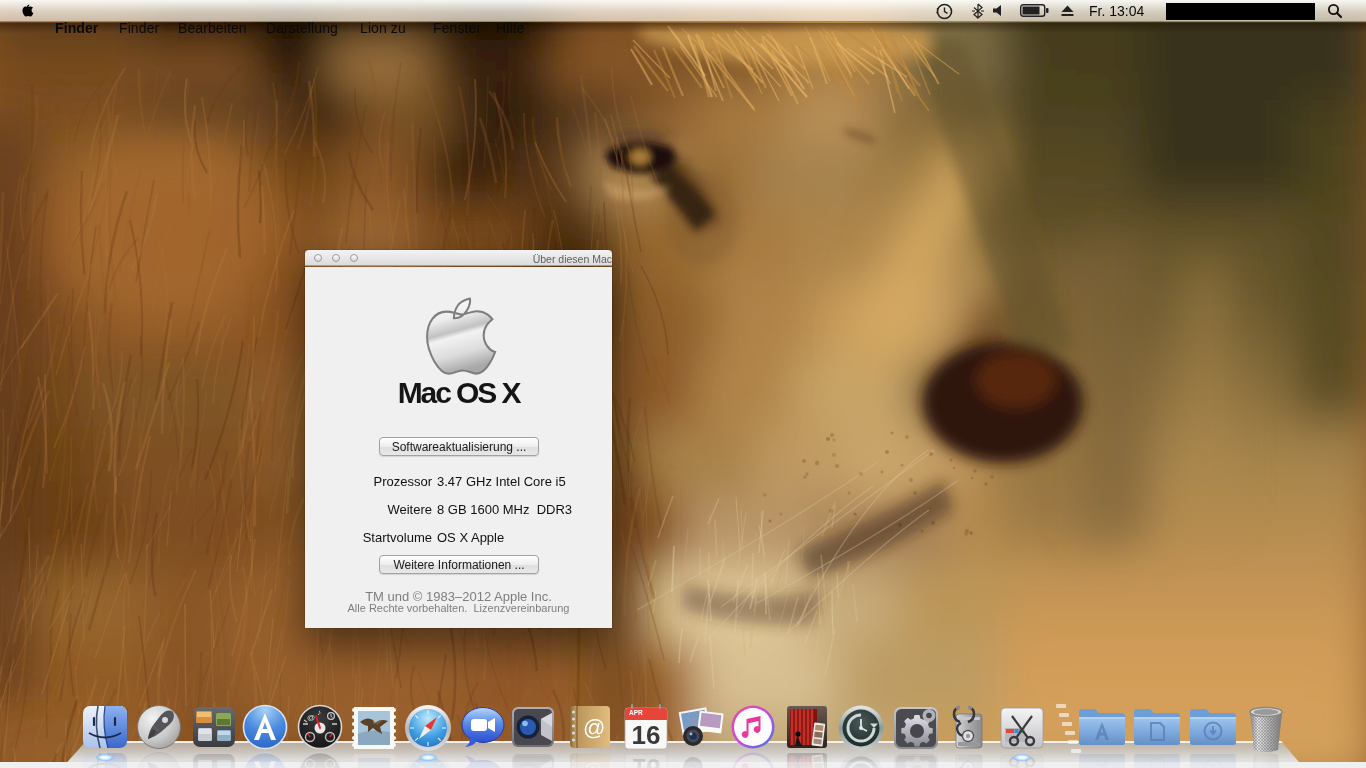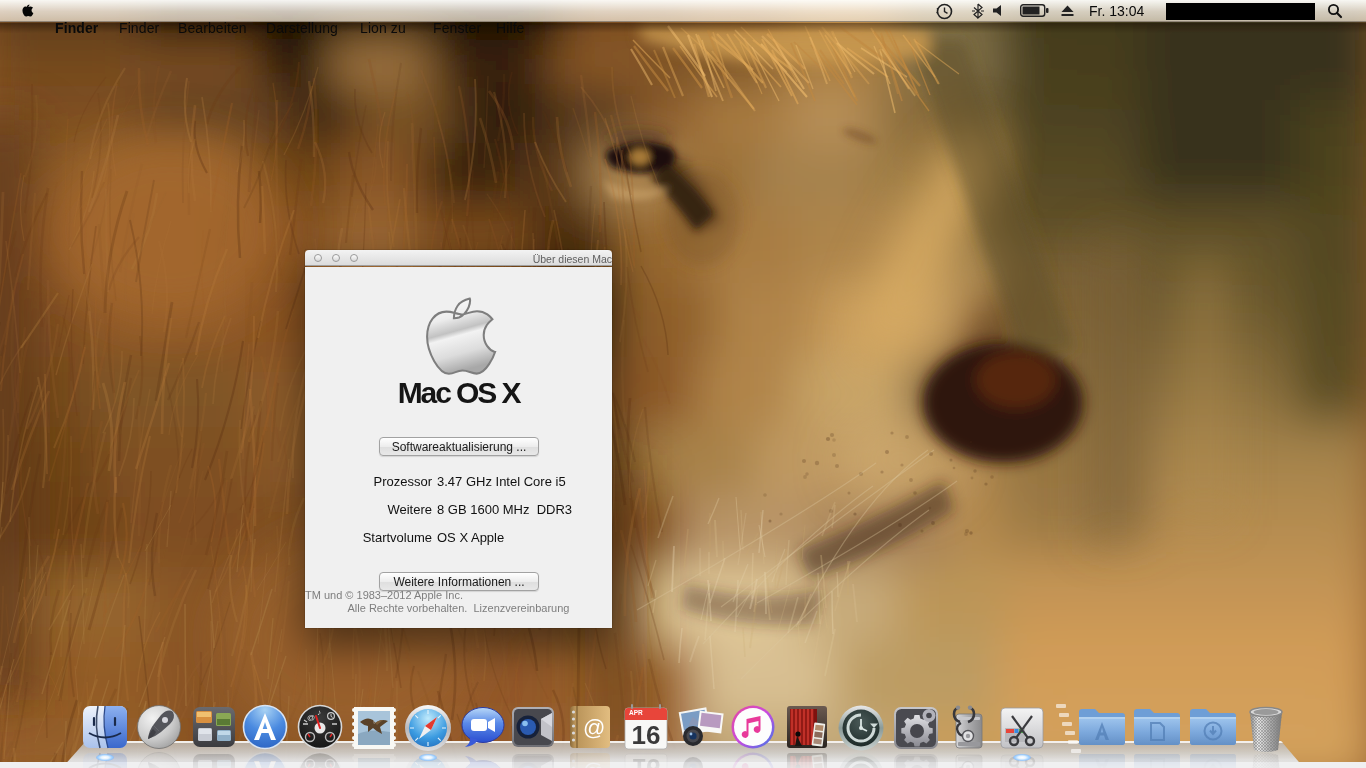--- a/index.html
+++ b/index.html
@@ -25,21 +25,21 @@
 #winbody{position:absolute;left:0;top:17px;width:307px;height:361px;background:#f0f0f0}
 #winapple{position:absolute;left:112px;top:26px}
 #mactitle{position:absolute;left:0;top:109px;width:100%;text-align:center;font-size:30px;font-weight:bold;color:#151515;letter-spacing:-2.1px}
 #version{position:absolute;left:0;top:146px;width:100%;text-align:center;font-size:13px;color:#808080}
 .btn{position:absolute;left:74px;width:160px;height:19px;border:1px solid #a2a2a2;border-radius:4px;
  background:linear-gradient(to bottom,#ffffff,#ededed 50%,#dedede 50%,#e8e8e8);
  font-size:12px;color:#1a1a1a;text-align:center;line-height:18px;box-shadow:0 1px 1px rgba(0,0,0,0.12)}
 .row{position:absolute;left:0;width:100%;font-size:13px;color:#111}
 .lab{position:absolute;right:180px;font-weight:normal;white-space:nowrap}
 .val{position:absolute;left:132px;white-space:nowrap}
-#foot1{position:absolute;top:322px;width:100%;font-size:11px;color:#7e7e7e}
+#foot1{position:absolute;top:322px;width:100%;text-align:center;font-size:13px;color:#7e7e7e}
 #foot2{position:absolute;top:335px;width:100%;text-align:center;font-size:11px;color:#7e7e7e}
 #dock{position:absolute;left:0;top:638px;width:1366px;height:130px}
 #shelf{position:absolute;left:0;top:0}
 .ic{position:absolute;top:66px}
 .ic svg{display:block}
 .icr{position:absolute;top:113px;transform:scaleY(-1);opacity:0.26;filter:blur(0.4px);
  -webkit-mask-image:linear-gradient(to top,rgba(0,0,0,0.9),transparent 55%);
  mask-image:linear-gradient(to top,rgba(0,0,0,0.9),transparent 55%)}
 .icr svg{display:block}
 #dsep{position:absolute;left:1056px;top:66px}
@@ -1989,21 +1989,21 @@
           <span class="val">3.47 GHz Intel Core i5</span>
         </div>
   <div class="row" style="top:235px">
           <span class="lab">Weitere</span>
           <span class="val">8 GB 1600 MHz&nbsp; DDR3</span>
         </div>
   <div class="row" style="top:263px">
           <span class="lab">Startvolume</span>
           <span class="val">OS X Apple</span>
         </div>
-  <div class="btn" style="top:305px">Weitere Informationen ...</div>
+  <div class="btn" style="top:288px">Weitere Informationen ...</div>
   <div id="foot1">TM und © 1983–2012 Apple Inc.</div>
   <div id="foot2">Alle Rechte vorbehalten.&nbsp; Lizenzvereinbarung</div>
  </div>
 </div>
 <div id="menubar">
  <svg id="mbapple" width="13" height="15" viewBox="0 0 1664 1792">
         <path d="M1585 1215q-39 125-123 250q-129 196-257 196q-49 0-140-32q-86-32-151-32t-142 33q-77 34-139 34q-152 0-301-259q-147-261-147-503q0-228 113-374q113-144 284-144q72 0 177 30q104 30 138 30q45 0 143-34q102-34 173-34q119 0 213 65q52 36 104 100q-79 67-114 118q-65 94-65 207q0 124 69 223t158 126zM1071 157q0 61-29 136q-30 75-93 138q-54 54-108 72q-37 11-104 17q3-149 78-257q74-107 250-148q1 3 2.5 11t2.5 11q0 4 .5 10t.5 10z" fill="#060606"></path>
       </svg>
  <span class="mi b" style="left:55px">Finder</span>
  <span class="mi" style="left:119px">Finder</span>

